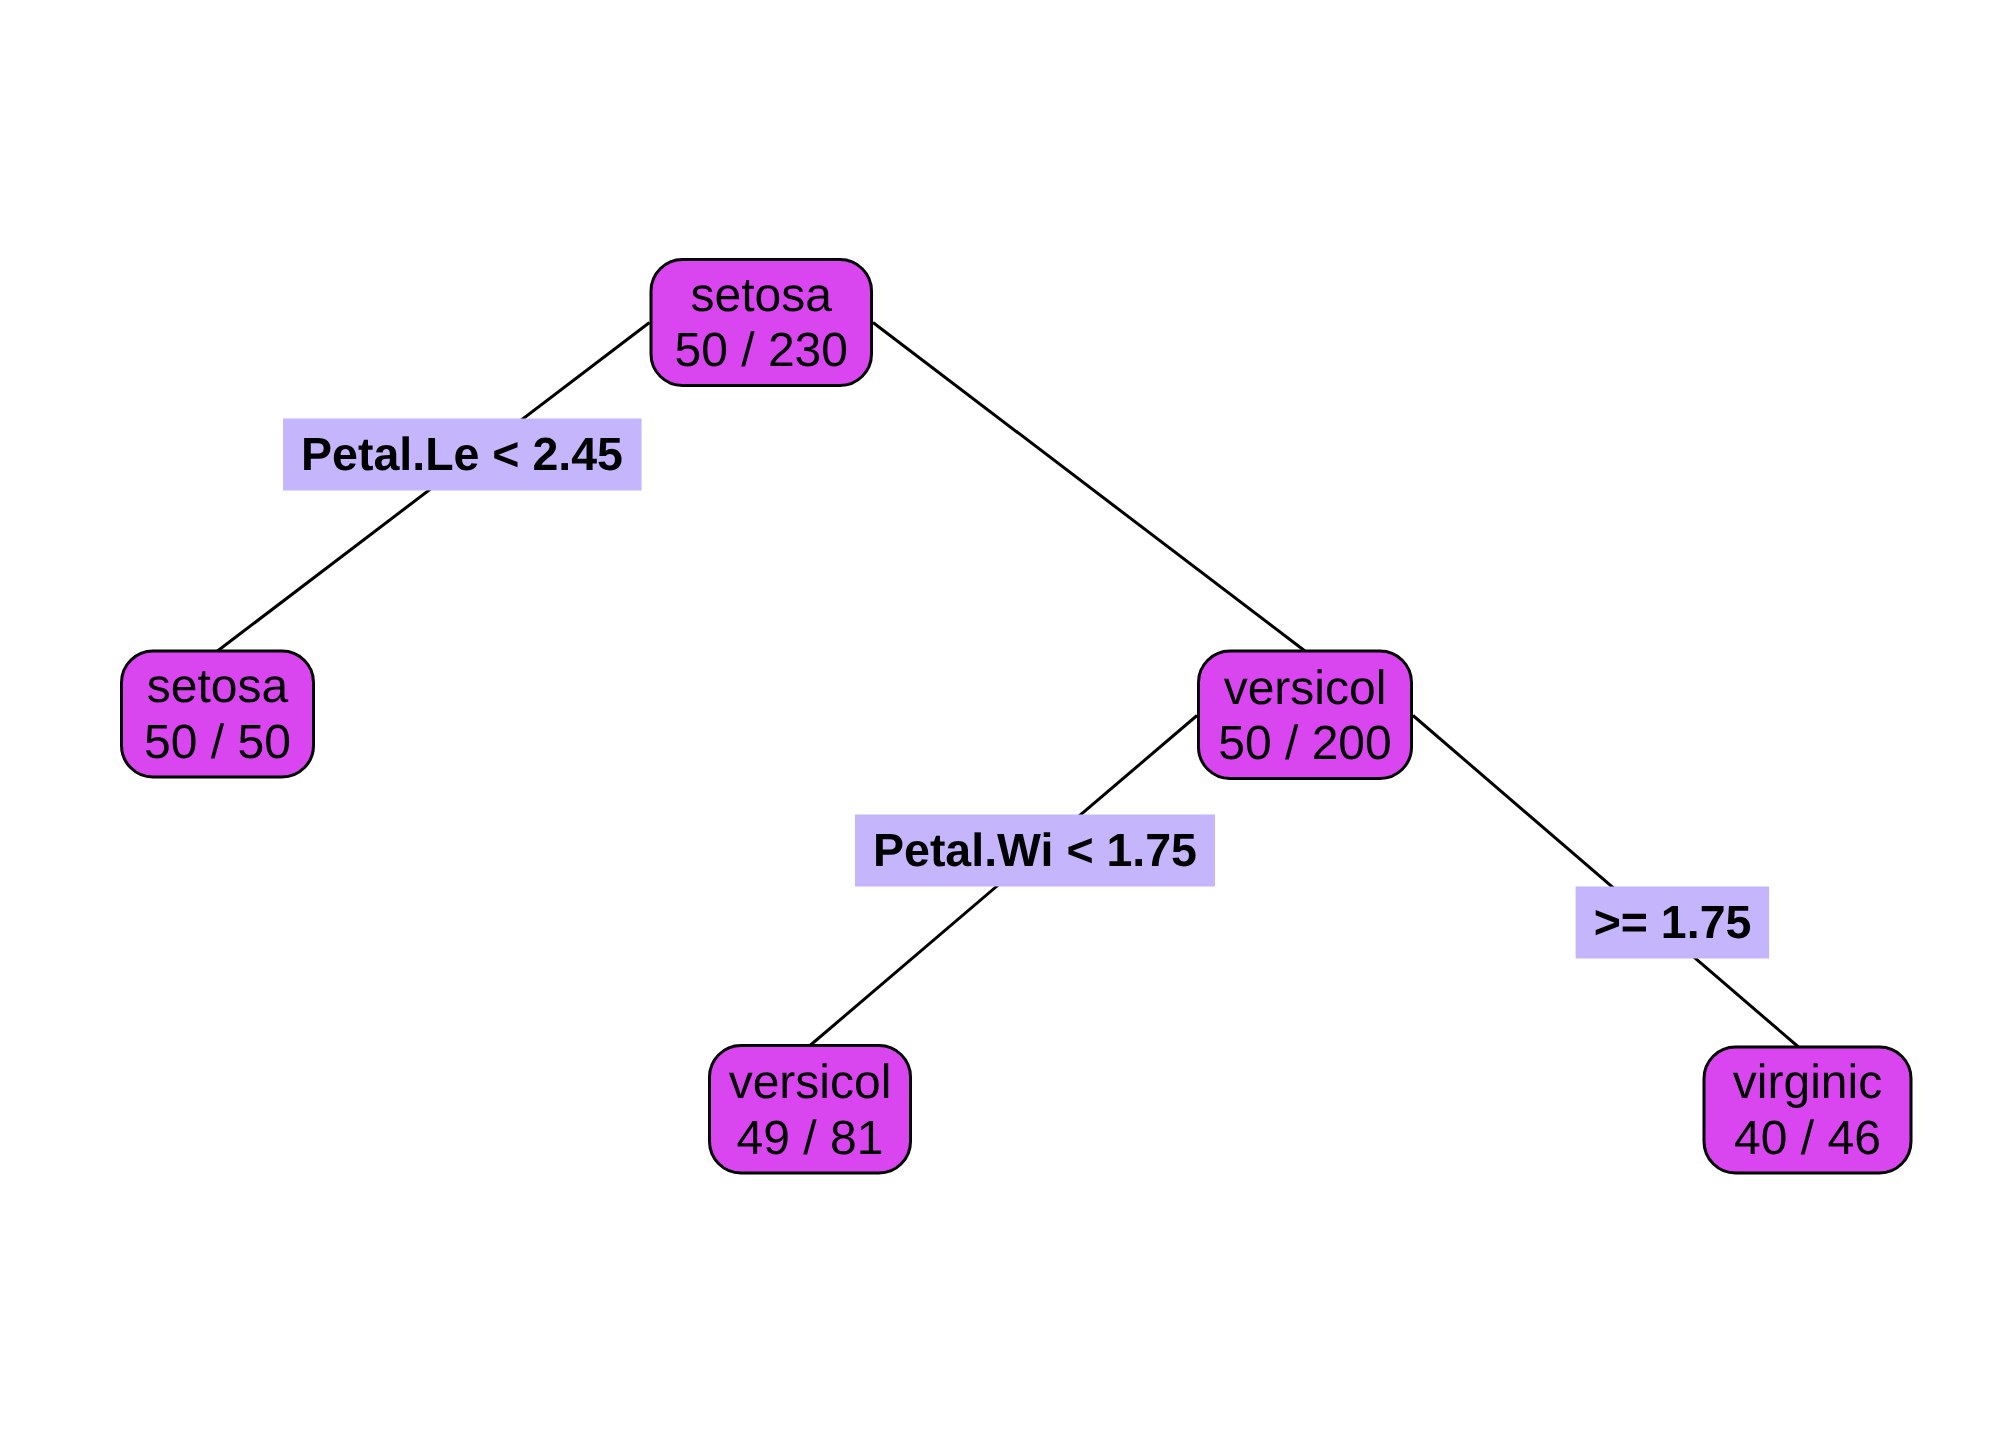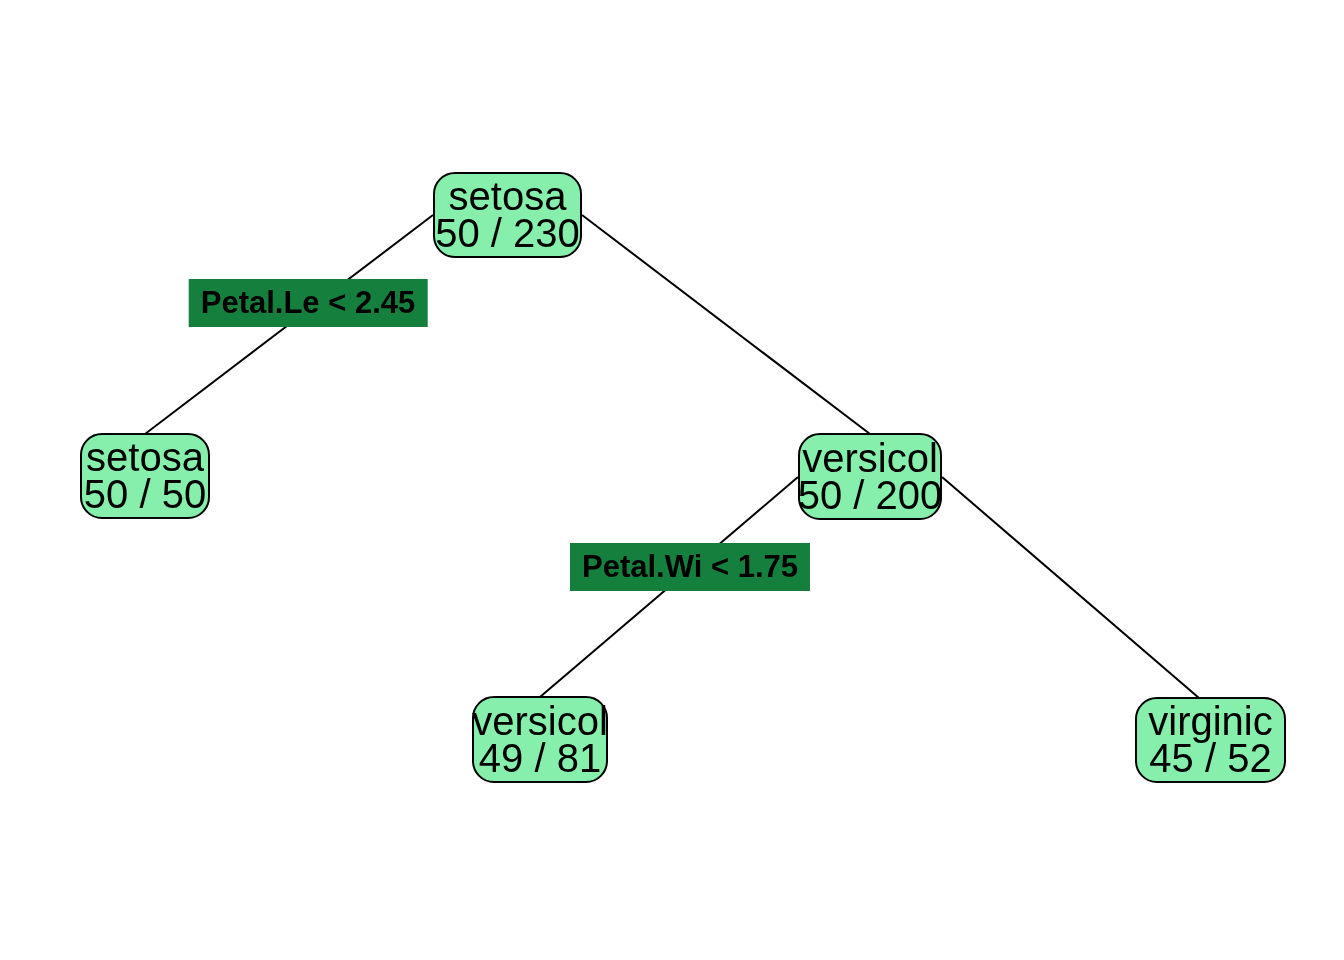--- a/index.html
+++ b/index.html
@@ -23,41 +23,41 @@
     width: 1344px;
     height: 960px;
   }
   .edges line {
     stroke: #000000;
     stroke-width: 2px;
   }
   .node {
     position: absolute;
     box-sizing: border-box;
-    background: #86efac;
+    background: #d946ef;
     border: 2.5px solid #000000;
     border-radius: 22px;
     display: flex;
     flex-direction: column;
     align-items: center;
     justify-content: center;
     text-align: right;
-    font-size: 40px;
+    font-size: 32px;
     line-height: 37px;
     white-space: nowrap;
   }
   .node-root   { left: 433px;  top: 172px; width: 149px; height: 86px; }
   .node-leaf-setosa { left: 80px; top: 433px; width: 130px; height: 86px; }
   .node-versicol { left: 798px; top: 433px; width: 144px; height: 87px; }
   .node-leaf-versicol { left: 472px; top: 696px; width: 136px; height: 87px; }
-  .node-leaf-virginic { left: 1135px; top: 697px; width: 151px; height: 86px; }
+  .node-leaf-virginic { left: 1135px; top: 697px; width: 140px; height: 86px; }
   .edge-label {
     position: absolute;
     transform: translate(-50%, -50%);
-    background: #15803d;
+    background: #c4b5fd;
     padding: 6px 12px;
     font-size: 31px;
     font-weight: bold;
     white-space: nowrap;
   }
   .el-petal-le { left: 308px;  top: 303px; }
   .el-ge-245   { left: 777px;  top: 351px; }
   .el-petal-wi { left: 690px;  top: 567px; }
   .el-ge-175   { left: 1115px; top: 615px; }
 </style>
@@ -68,20 +68,21 @@
 
   <svg class="edges" width="1344" height="960" viewBox="0 0 1344 960" aria-hidden="true">
     <line x1="433" y1="215" x2="145" y2="434"></line>
     <line x1="582" y1="215" x2="870" y2="434"></line>
     <line x1="798" y1="477" x2="540" y2="697"></line>
     <line x1="942" y1="477" x2="1199" y2="698"></line>
   </svg>
 
   <div class="edge-label el-petal-le">Petal.Le &lt; 2.45</div>
   <div class="edge-label el-petal-wi">Petal.Wi &lt; 1.75</div>
+  <div class="edge-label el-ge-175">&gt;= 1.75</div>
 
   <div class="node node-root">
     <span>setosa</span>
     <span>50 / 230</span>
   </div>
 
   <div class="node node-leaf-setosa">
     <span>setosa</span>
     <span>50 / 50</span>
   </div>
@@ -91,16 +92,16 @@
     <span>50 / 200</span>
   </div>
 
   <div class="node node-leaf-versicol">
     <span>versicol</span>
     <span>49 / 81</span>
   </div>
 
   <div class="node node-leaf-virginic">
     <span>virginic</span>
-    <span>45 / 52</span>
+    <span>40 / 46</span>
   </div>
 
 </div>
 
 </body></html>

